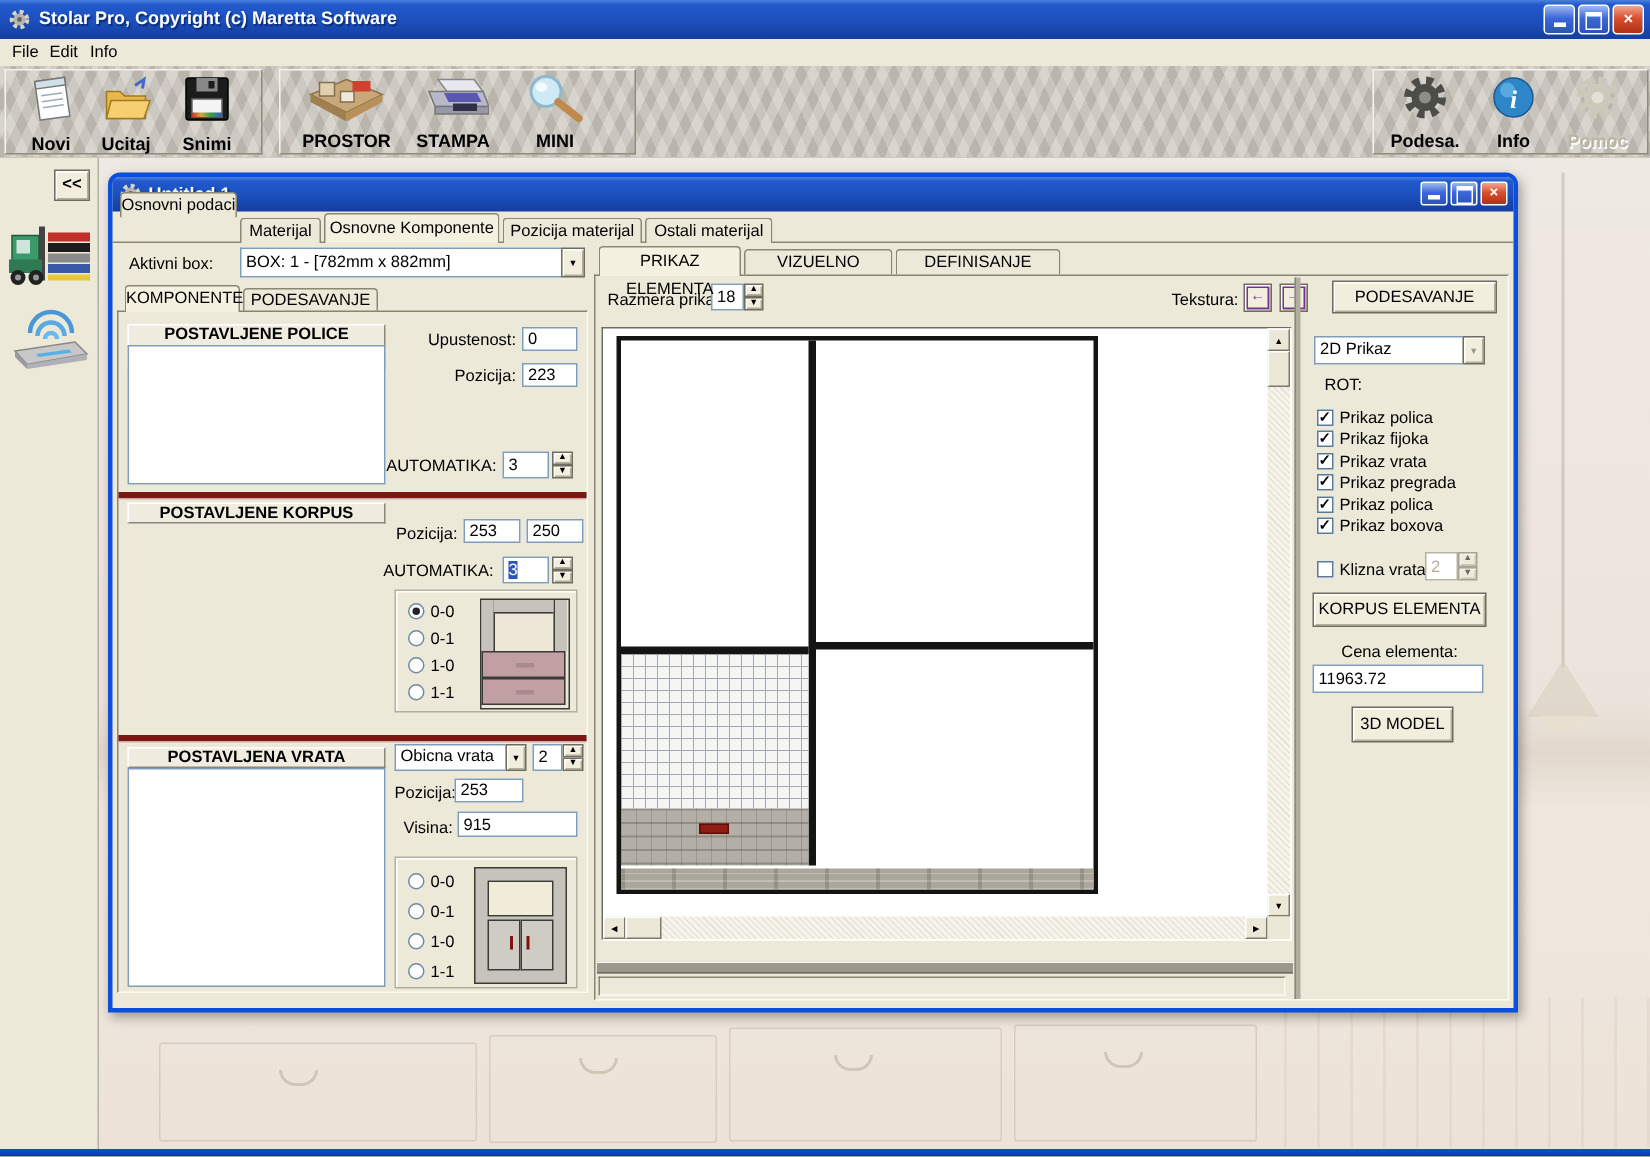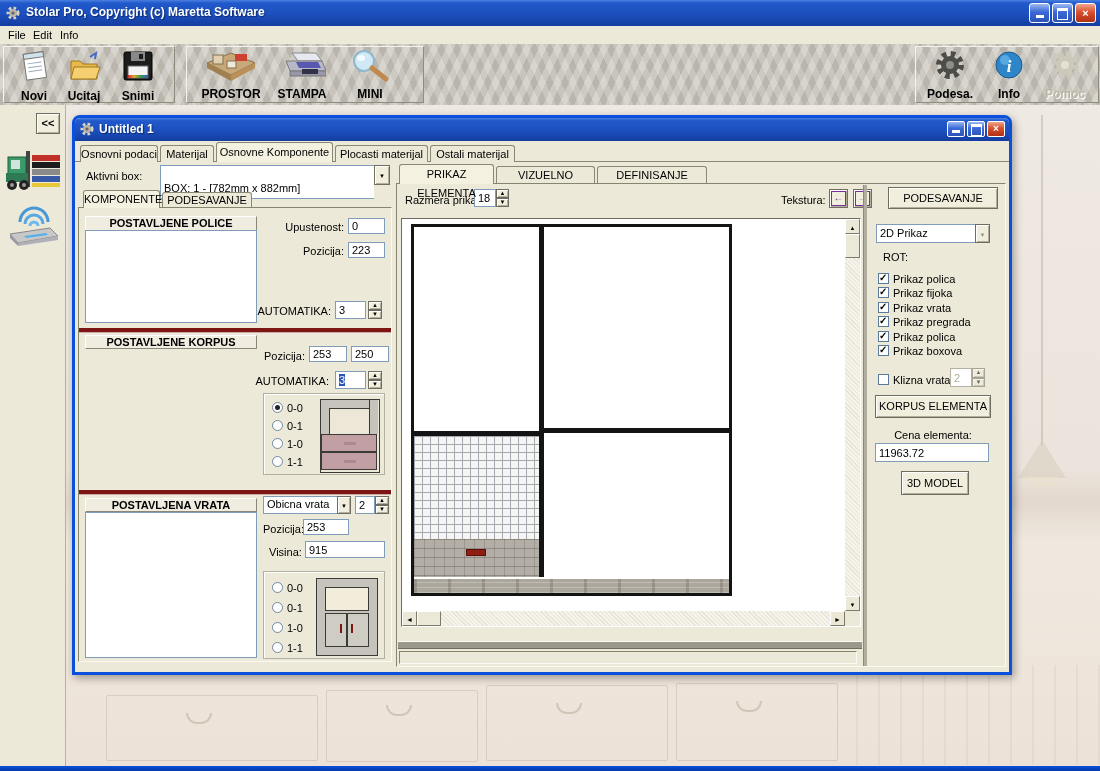--- a/index.html
+++ b/index.html
@@ -30,21 +30,21 @@
   .lbl{font-size:11px;white-space:nowrap}
   .r{text-align:right}
   .c{text-align:center}
   .spin{display:flex;flex-direction:column}
   .spin .btn{flex:1;line-height:7px;font-size:6px;padding:0}
   .au::after{content:"▲";font-size:6px}
   .ad::after{content:"▼";font-size:6px}
   .al::after{content:"◄";font-size:7px}
   .ar::after{content:"►";font-size:7px}
   .cmb{display:flex}
-  .cmb .fld{flex:1;background:#fff;border:1px solid #7f9db9;border-right:none;padding:16px 3px;overflow:hidden;white-space:nowrap}
+  .cmb .fld{flex:1;background:#fff;border:1px solid #7f9db9;border-right:none;padding:3px 3px;overflow:hidden;white-space:nowrap}
   .cmb .drop{width:16px;line-height:17px}
   .cb{width:11px;height:11px;background:#fff;border:1px solid #5a7a9a;box-sizing:border-box;position:relative;flex:none}
   .cb.on::after{content:"✓";position:absolute;left:0;top:-2px;font-size:10px;font-weight:bold}
   .rb{width:11px;height:11px;background:#fff;border:1px solid #70889f;border-radius:50%;box-sizing:border-box;position:relative;flex:none}
   .rb.on::after{content:"";position:absolute;left:2px;top:2px;width:5px;height:5px;border-radius:50%;background:#222}
   .row{display:flex;align-items:center;gap:4px;height:13px}
   .selitem{background:#2a54b5;color:#fff;padding:0 2px;font-size:11px;line-height:13px;white-space:nowrap;overflow:hidden}
   .hl{background:#2a54b5;color:#fff}
   .gb{border:1px solid #b4b0a0;box-shadow:inset 1px 1px 0 #fff;box-sizing:border-box}
   .black{background:#141414}
@@ -244,24 +244,24 @@
       </span>
       <span class="abs wtitle" style="left:24px;top:4px">Untitled 1</span>
       <div class="abs" style="right:4px;top:3px;display:flex;gap:2px">
         <div class="capbtn sm"><span class="minglyph"></span></div>
         <div class="capbtn sm"><span class="maxglyph" style="margin-top:2px"></span></div>
         <div class="capbtn sm close"><span>×</span></div>
       </div>
     </div>
 
     <div class="abs" style="left:0;top:43px;width:934px;height:1px;background:#8a8775"></div>
-    <div class="abs tab" style="left:5px;top:27px;width:78px;height:17px;line-height:16px">Osnovni podaci</div>
+    <div class="abs tab" style="left:5px;top:10px;width:78px;height:17px;line-height:16px">Osnovni podaci</div>
     <div class="abs tab" style="left:85px;top:27px;width:54px;height:17px;line-height:16px">Materijal</div>
     <div class="abs tab on" style="left:141px;top:24px;width:117px;height:20px;line-height:19px">Osnovne Komponente</div>
-    <div class="abs tab" style="left:260px;top:27px;width:93px;height:17px;line-height:16px">Plocasti materijal</div>
+    <div class="abs tab" style="left:260px;top:27px;width:93px;height:17px;line-height:16px">Pozicija materijal</div>
     <div class="abs tab" style="left:355px;top:27px;width:85px;height:17px;line-height:16px">Ostali materijal</div>
 
     <span class="abs lbl" style="left:11px;top:52px">Aktivni box:</span>
     <div class="abs cmb" style="left:85px;top:47px;width:230px;height:20px">
       <span class="fld">BOX: 1 - [782mm  x  882mm]</span>
       <span class="btn drop ad"></span>
     </div>
 
     <div class="abs tab on" style="left:8px;top:72px;width:77px;height:18px;line-height:17px;font-weight:normal">KOMPONENTE</div>
     <div class="abs tab" style="left:87px;top:74px;width:90px;height:16px;line-height:15px">PODESAVANJE</div>

